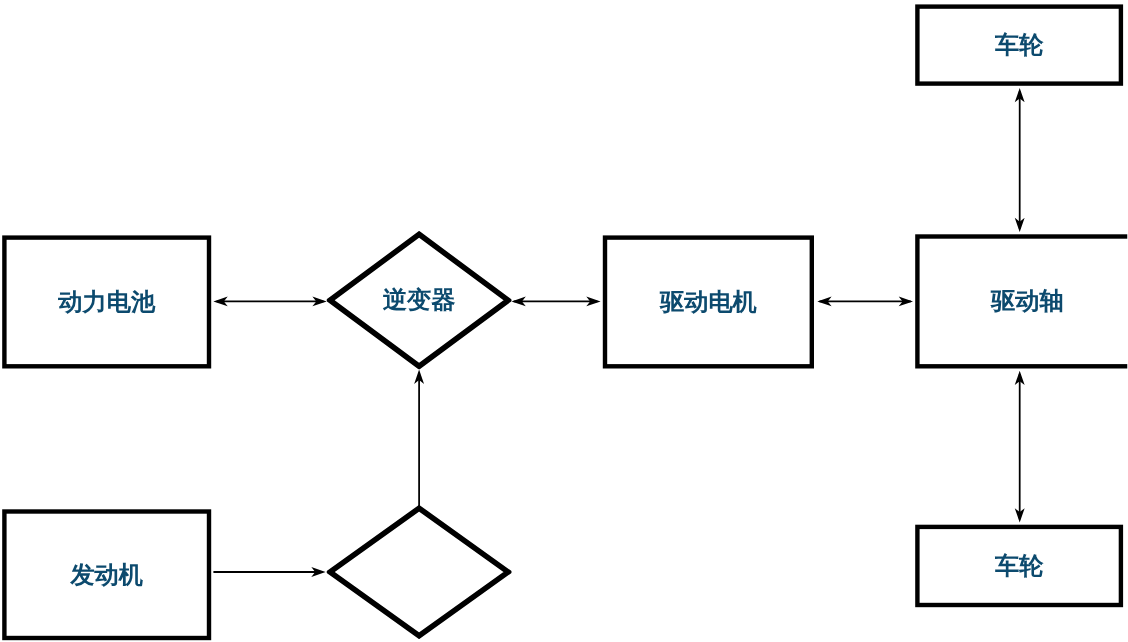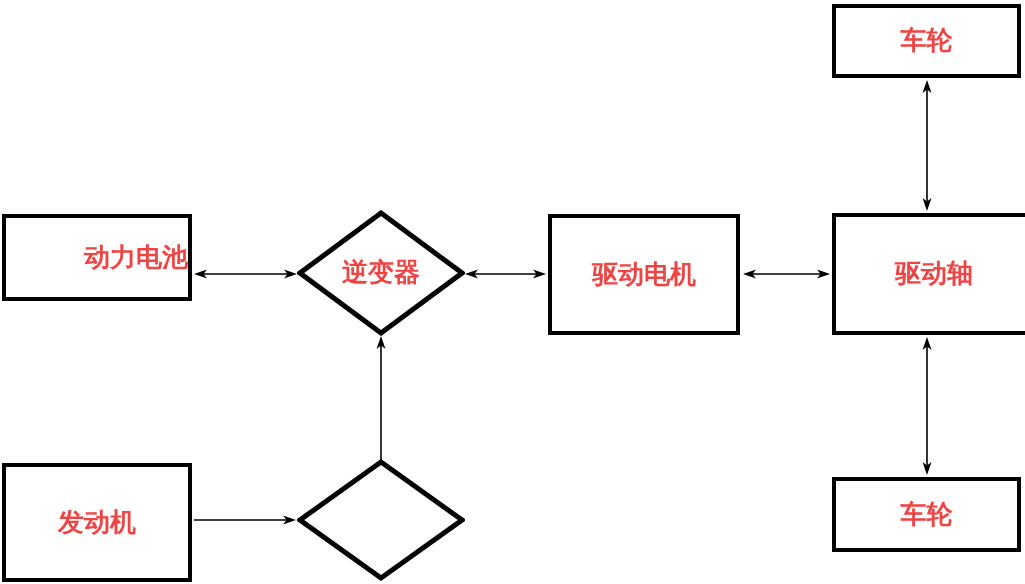--- a/index.html
+++ b/index.html
@@ -2,29 +2,29 @@
 <html><head>
 <meta charset="utf-8">
 <style>
   html,body{margin:0;padding:0;background:#ffffff;}
   #canvas{
     position:relative;width:1025px;height:584px;background:#ffffff;
     font-family:"Liberation Serif","DejaVu Serif",serif;overflow:hidden;
   }
   .node{position:absolute;display:flex;align-items:center;justify-content:center;z-index:2;}
   .rect{border:4px solid #000;background:#fff;box-sizing:border-box;}
-  .label{font-size:26px;font-weight:bold;color:#ef4444;white-space:nowrap;line-height:1;}
+  .label{font-size:22px;font-weight:bold;color:#0c4a6e;white-space:nowrap;line-height:1;}
   .diamond{background:transparent;}
   .diamond svg{position:absolute;left:0;top:0;width:100%;height:100%;}
   .diamond .label{position:relative;z-index:1;}
   #connectors{position:absolute;left:0;top:0;width:1025px;height:584px;z-index:1;}
   #connectors line{stroke:#000;stroke-width:1.6;}
   #connectors polygon{fill:#000;stroke:none;}
 
-  #n-battery{left:2px;top:214px;width:190px;height:87px;justify-content:flex-end;}
+  #n-battery{left:2px;top:214px;width:190px;height:121px;}
   #n-engine{left:2px;top:463px;width:190px;height:119px;}
   #n-motor{left:548px;top:214px;width:192px;height:121px;align-items:center;}
   #n-shaft{left:832px;top:213px;width:204px;height:122px;}
   #n-wheel-top{left:832px;top:4px;width:189px;height:74px;}
   #n-wheel-bottom{left:832px;top:477px;width:189px;height:75px;}
   #n-inverter{left:297px;top:210px;width:168px;height:126px;}
   #n-generator{left:297px;top:459px;width:168px;height:122px;}
 </style>
 </head>
 <body>

